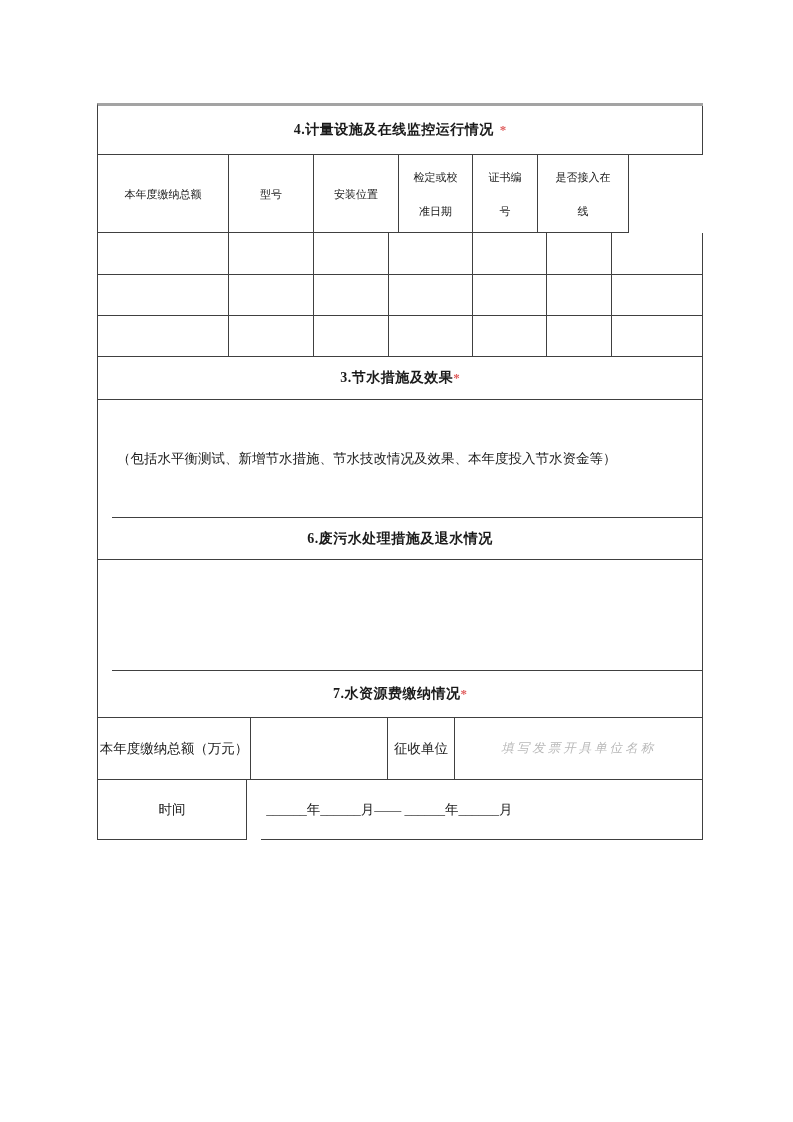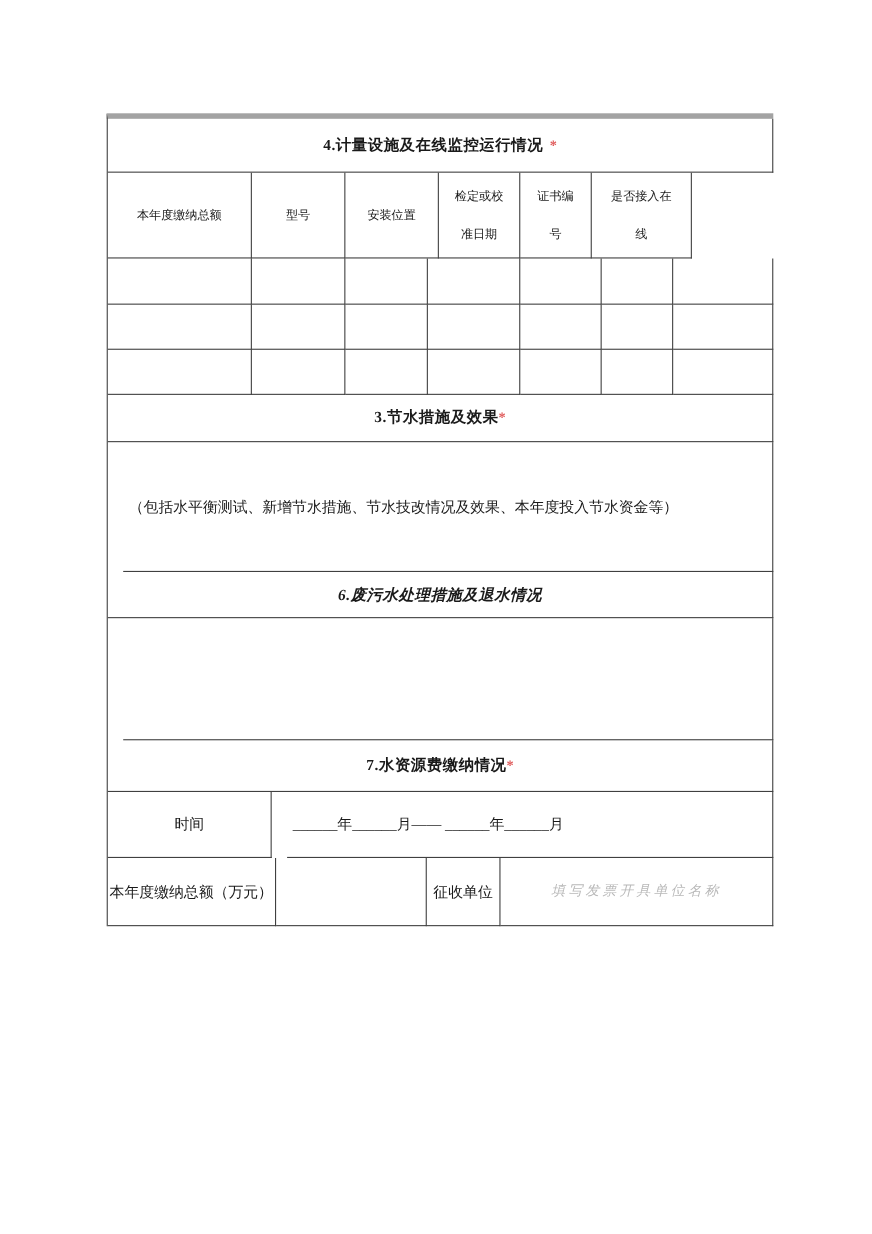--- a/index.html
+++ b/index.html
@@ -8,21 +8,21 @@
     width:793px;height:1122px;
     background:#ffffff;
     font-family:"Liberation Serif","DejaVu Serif",serif;
     color:#1a1a1a;
     overflow:hidden;
   }
   .form-table{
     position:absolute;
     left:97px;top:103px;
     width:606px;
-    border-top:5px solid #a3a3a3;
+    border-top:3px solid #a3a3a3;
     border-left:1px solid #404040;
     box-sizing:border-box;
   }
   .row{display:flex;width:100%;}
   .cell{
     box-sizing:border-box;
     border-right:1px solid #404040;
     border-bottom:1px solid #404040;
     display:flex;
     align-items:center;
@@ -47,21 +47,21 @@
   .placeholder{
     color:#b9b9b9;
     font-style:italic;
     letter-spacing:3px;
     font-size:12.5px;
   }
   
   .h-sec4{height:49px;} .h-colhdr{height:78px;}
   .h-d1{height:42px;} .h-d2{height:41px;} .h-d3{height:41px;}
   .h-sec5{height:43px;} .h-c5{height:118px;}
-  .h-sec6{height:42px;font-style:italic;} .h-c6{height:111px;}
+  .h-sec6{height:42px;} .h-c6{height:111px;}
   .h-sec7{height:47px;} .h-fee{height:62px;} .h-time{height:60px;}
   
   .c1{width:131px;} .c2{width:85px;} .c3{width:75px;} .c4{width:85px;}
   .c5{width:74px;} .c6{width:65px;} .c7{width:91px;}
   
   .f1{width:153px;} .f2{width:137px;} .f3{width:68px;} .f4{width:248px;}
   .t1{width:153px;} .t2{width:453px;}
   .full{width:606px;}
 </style>
 </head>
@@ -142,32 +142,32 @@
       </div>
     </div>
 
     <div class="row h-sec7">
       <div class="cell full">
         <span class="sec-title">7.水资源费缴纳情况</span>
         <span class="req">*</span>
       </div>
     </div>
 
-    <div class="row h-time">
-      <div class="cell t1">时间</div>
-      <div class="cell t2 left-al">
-        <span>______年______月—— ______年______月</span>
-      </div>
-    </div>
-
     <div class="row h-fee">
       <div class="cell f1">本年度缴纳总额（万元）</div>
       <div class="cell f2">
         <span></span>
       </div>
       <div class="cell f3">征收单位</div>
       <div class="cell f4">
         <span class="placeholder">填写发票开具单位名称</span>
       </div>
     </div>
 
+    <div class="row h-time">
+      <div class="cell t1">时间</div>
+      <div class="cell t2 left-al">
+        <span>______年______月—— ______年______月</span>
+      </div>
+    </div>
+
   </div>
 </div>
 
 </body></html>

